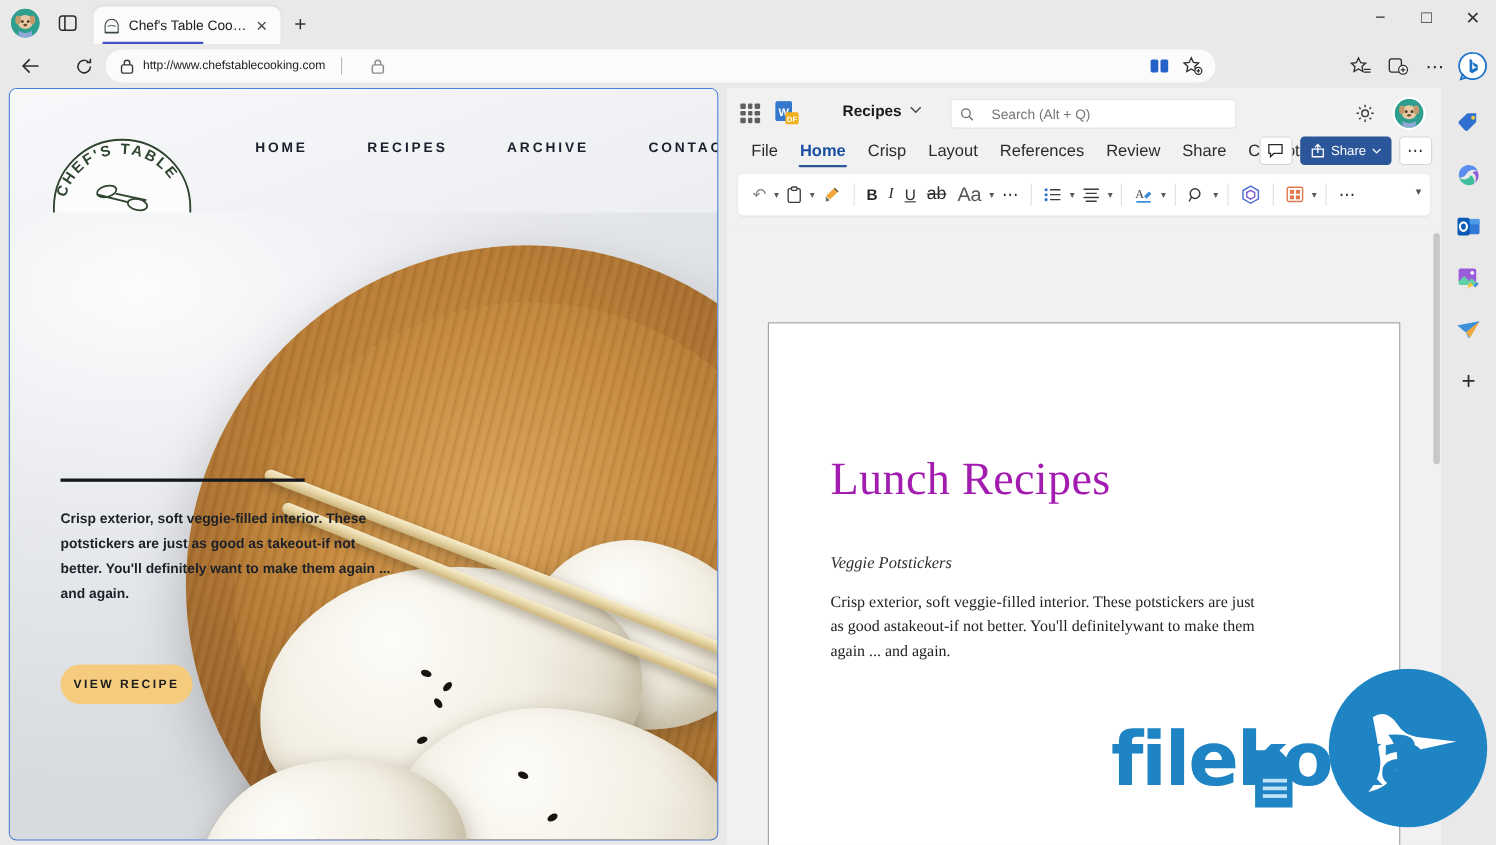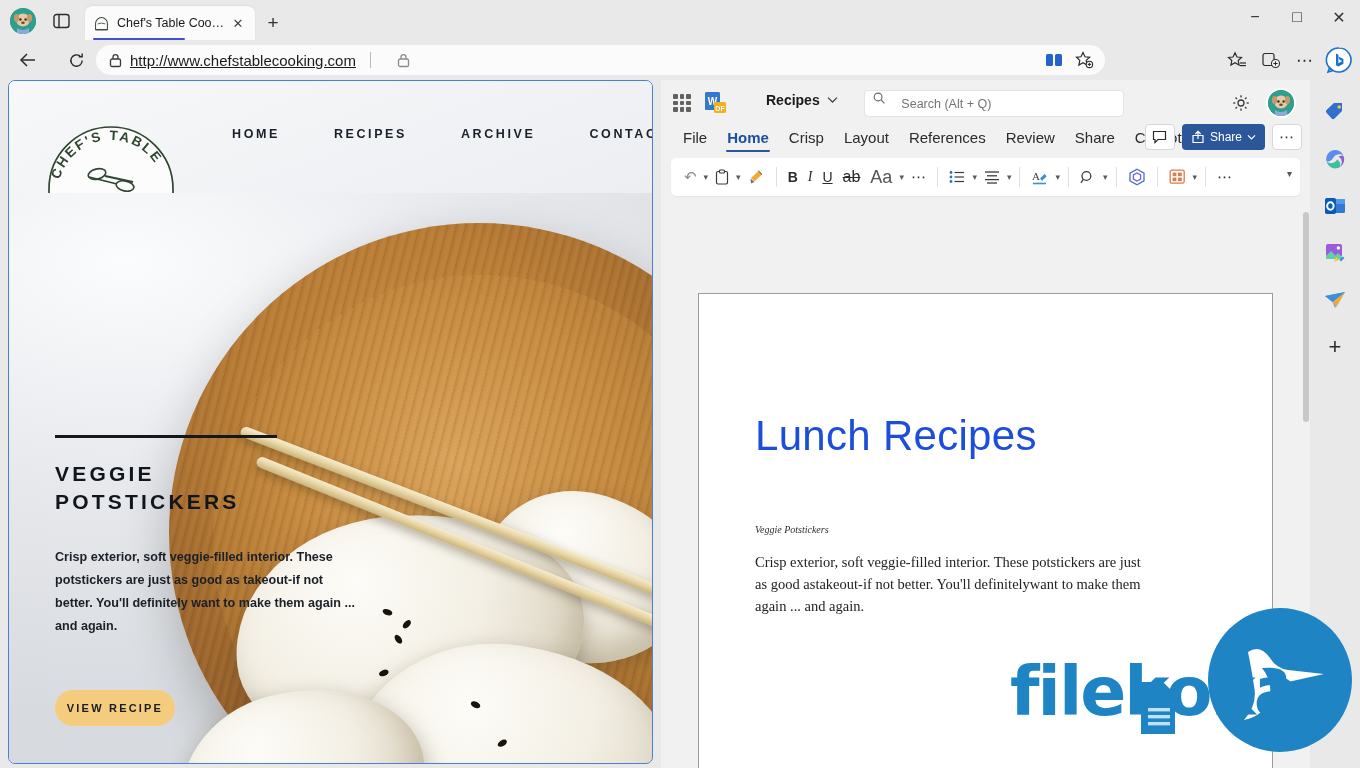--- a/index.html
+++ b/index.html
@@ -56,21 +56,21 @@
   .navbar {
     position: absolute; left: 0; top: 40px; width: 1360px; height: 40px;
     background: #e9e9e9; display: flex; align-items: center;
   }
   .navbtn { width: 32px; height: 32px; display: flex; align-items: center; justify-content: center; color: #3a3a3a; }
   .omnibox {
     position: absolute; left: 96px; top: 45px; width: 1009px; height: 30px;
     background: #fbfbfb; border-radius: 15px; display: flex; align-items: center;
   }
   .om-lock { width: 30px; display: flex; align-items: center; justify-content: center; margin-left: 4px; }
-  .om-url1 { font-size: 15px; color: #1b1b1b; white-space: nowrap; text-decoration: underline; }
+  .om-url1 { font-size: 11px; color: #1b1b1b; white-space: nowrap; }
   .om-sep { width: 1px; height: 16px; background: #b9b9b9; margin: 0 14px; }
   .om-url2 { font-size: 13.5px; color: #787878; white-space: nowrap; }
   .om-right { margin-left: auto; display: flex; align-items: center; padding-right: 8px; gap: 4px; }
   .om-ico { width: 26px; height: 26px; display: flex; align-items: center; justify-content: center; }
   .navbar-right { position: absolute; right: 6px; top: 45px; display: flex; align-items: center; gap: 4px; }
   .nbr-ico { width: 30px; height: 30px; display: flex; align-items: center; justify-content: center; color: #2b2b2b; }
 
   
   .webpanel {
     position: absolute; left: 8px; top: 80px; width: 645px; height: 684px;
@@ -161,21 +161,21 @@
   .word-topbar { position: relative; height: 44px; display: flex; align-items: center; }
   .waffle { position: absolute; left: 12px; top: 14px; width: 18px; height: 18px;
     display: grid; grid-template-columns: repeat(3,1fr); grid-template-rows: repeat(3,1fr); gap: 2px; }
   .waffle i { background: #616161; border-radius: 1px; display: block; }
   .word-app-icon { position: absolute; left: 42px; top: 11px; width: 26px; height: 24px; }
   .doc-title-wrap { position: absolute; left: 105px; top: 12px; display: flex; align-items: center; gap: 7px; }
   .doc-title { font-size: 14px; color: #1a1a1a; font-weight: 600; }
   .word-search {
     position: absolute; left: 203px; top: 10px; width: 260px; height: 27px;
     background: #fff; border: 1px solid #e3e3e3; border-radius: 4px;
-    display: flex; padding: 0 8px; gap: 16px;
+    display: flex; align-items: center; padding: 0 8px; gap: 16px;
   }
   .word-search input {
     border: none; outline: none; font-size: 12.5px; color: #6a6a6a;
     background: transparent; width: 100%; font-family: "Liberation Sans", sans-serif;
   }
   .gear-btn { position: absolute; right: 58px; top: 12px; width: 22px; height: 22px;
     display: flex; align-items: center; justify-content: center; }
   .word-avatar { position: absolute; right: 14px; top: 8px; width: 30px; height: 30px;
     border-radius: 50%; background: #2e9e8f; border: 2px solid #fff; overflow: hidden; }
 
@@ -206,22 +206,22 @@
   .rb.caret { padding: 0 2px; color: #5a5a5a; font-size: 9px; }
   .rb-div { width: 1px; height: 20px; background: #e0e0e0; margin: 0 6px; }
   .ribbon-collapse { position: absolute; right: 8px; top: 10px; color: #555; font-size: 10px; }
 
   .doc-scroll { position: absolute; left: 0; top: 128px; width: 649px; height: 640px; overflow: hidden; background: #f1f1f1; }
   .doc-page {
     position: absolute; left: 37px; top: 85px; width: 575px; height: 700px;
     background: #fff; border: 1px solid #9c9c9c;
   }
   .doc-body { padding: 118px 56px 0 56px; }
-  .doc-h1 { font-family: Liberation Sans, sans-serif; font-size: 42px; color: #1d4ed8; font-weight: 400; letter-spacing: .3px; }
-  .doc-h2 { font-family: "Liberation Serif", serif; font-size: 10px; color: #2e2e2e; font-style: italic; margin-top: 64px; }
+  .doc-h1 { font-family: Liberation Serif, serif; font-size: 42px; color: #a21caf; font-weight: 400; letter-spacing: .3px; }
+  .doc-h2 { font-family: "Liberation Serif", serif; font-size: 15px; color: #2e2e2e; font-style: italic; margin-top: 44px; }
   .doc-p { font-family: "Liberation Serif", serif; font-size: 14.5px; color: #222; line-height: 1.52; margin-top: 16px; width: 400px; }
 
   
   .word-scrollbar { position: absolute; right: 0; top: 128px; width: 8px; height: 640px; background: #f1f1f1; }
   .word-thumb { position: absolute; right: 1px; top: 4px; width: 6px; height: 210px; background: #c8c8c8; border-radius: 3px; }
 
   
   .edge-sidebar {
     position: absolute; right: 0; top: 80px; width: 50px; height: 688px;
     background: #e9e9e9; display: flex; flex-direction: column; align-items: center; padding-top: 18px; gap: 19px;
@@ -414,24 +414,20 @@
       <div class="dump d3">
         <span class="seed" style="left:110px;top:70px;transform:rotate(-25deg)"></span>
 
       </div>
 
       <div class="stick s1"></div>
       <div class="stick s2"></div>
 
       <div class="hero-copy">
         <div class="hero-rule"></div>
-        <div class="hero-title">
-          <div>VEGGIE</div>
-          <div>POTSTICKERS</div>
-        </div>
         <div class="hero-desc">Crisp exterior, soft veggie-filled interior. These potstickers are just as good as takeout-if not better. You'll definitely want to make them again ... and again.</div>
         <button class="hero-btn">VIEW RECIPE</button>
       </div>
     </div>
   </div>
 
   <div class="wordpane">
 
     <div class="word-topbar">
       <div class="waffle">

